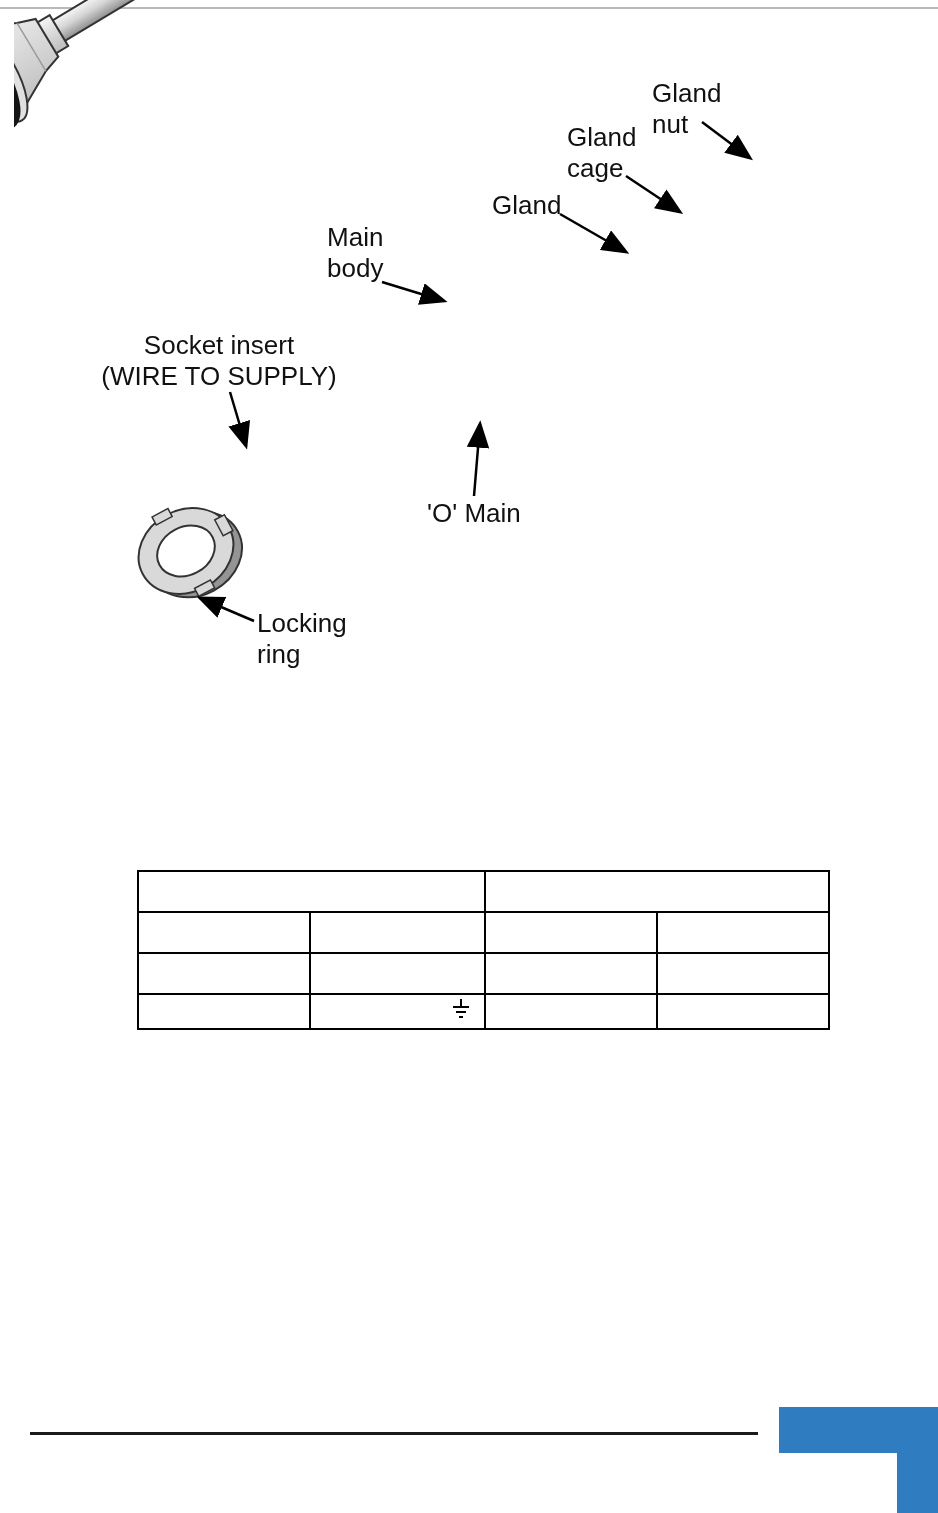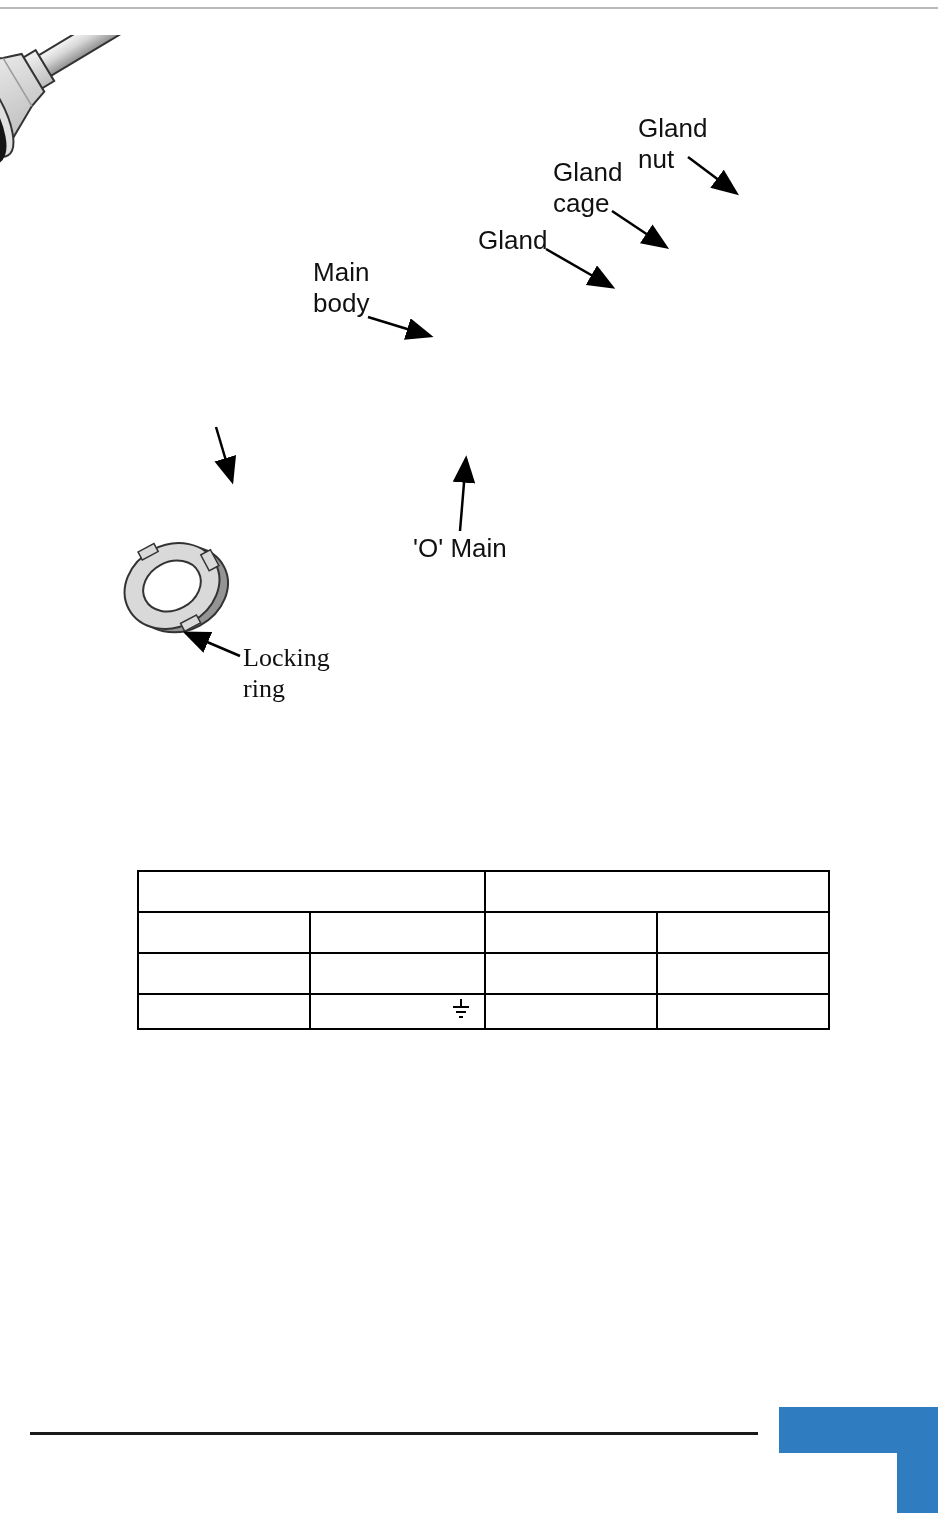--- a/index.html
+++ b/index.html
@@ -7,21 +7,21 @@
     position:relative;
     width:938px;height:1513px;
     background:#ffffff;
     overflow:hidden;
     font-family:"Liberation Sans",sans-serif;
   }
   .top-rule{
     position:absolute;left:0;top:7px;width:938px;height:2px;
     background:#b9b9b9;
   }
-  .figure-wrap{position:absolute;left:0;top:0;width:821px;height:730px;margin-top:35px;}
+  .figure-wrap{position:absolute;left:14px;top:0;width:821px;height:730px;}
   .figure-wrap svg{display:block;}
   .diagram-label{
     position:absolute;
     font-size:26px;line-height:1.18;color:#111;
     white-space:pre-line;
   }
   .label-socket{width:250px;text-align:center;}
   .spec-table{
     position:absolute;left:137px;top:870px;
     border-collapse:collapse;table-layout:fixed;
@@ -155,22 +155,24 @@
       </g>
     </svg>
 
     <div class="diagram-label" style="left:638px;top:78px;">Gland
 nut</div>
     <div class="diagram-label" style="left:553px;top:122px;">Gland
 cage</div>
     <div class="diagram-label" style="left:478px;top:190px;">Gland</div>
     <div class="diagram-label" style="left:313px;top:222px;text-align:right;">Main
 body</div>
+    <div class="diagram-label label-socket" style="left:80px;top:330px;">Socket insert
+(WIRE TO SUPPLY)</div>
     <div class="diagram-label" style="left:413px;top:498px;">'O' Main</div>
-    <div class="diagram-label" style="left:243px;top:608px;font-family:Liberation Serif, serif;">Locking
+    <div class="diagram-label" style="left:243px;top:608px;">Locking
 ring</div>
   </div>
 
   <table class="spec-table">
     <tbody>
         <tr class="r-head">
       <td colspan="2"></td>
       <td colspan="2"></td>
     </tr>
     <tr class="r-body">

